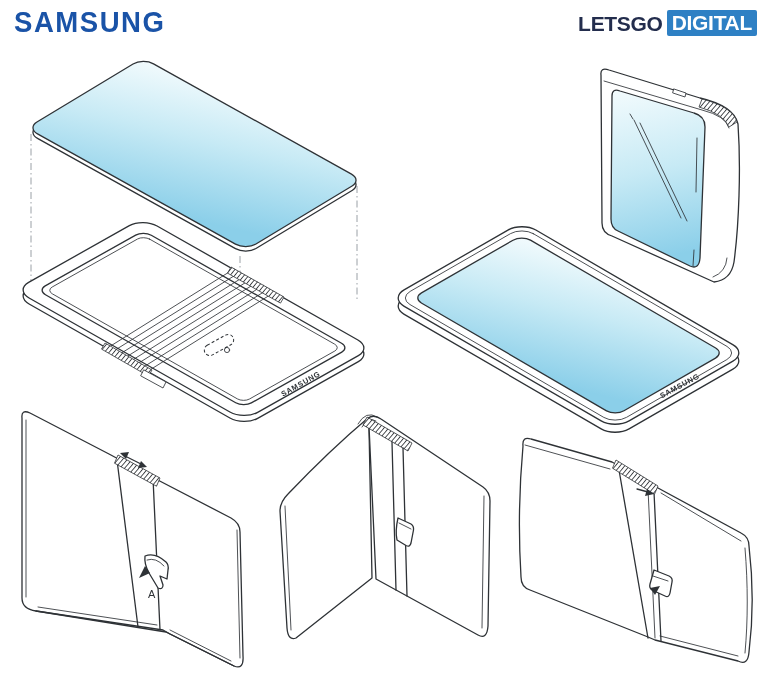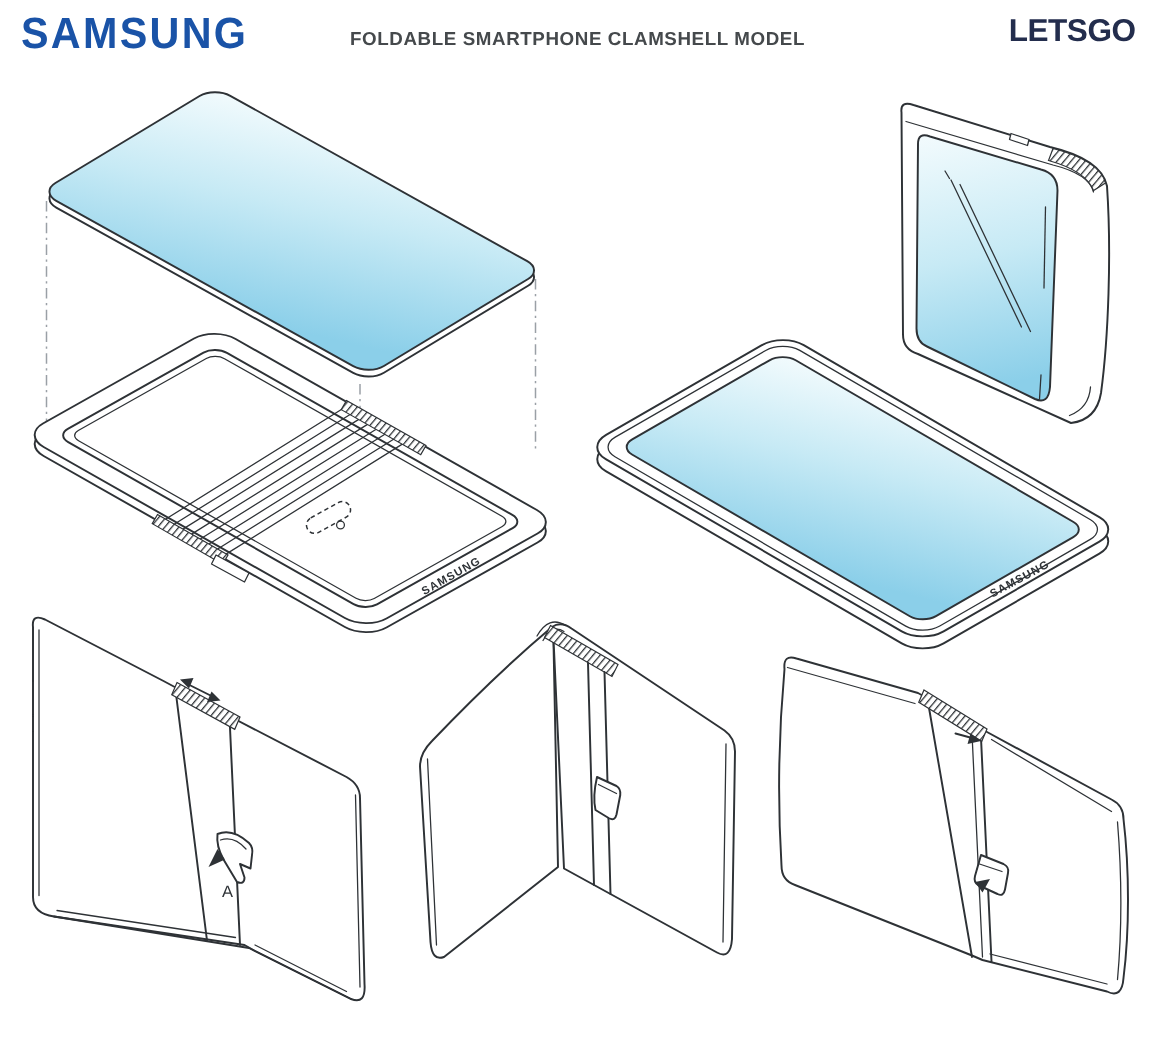--- a/index.html
+++ b/index.html
@@ -44,23 +44,23 @@
   .microtext{font-family:"Liberation Sans",sans-serif;font-size:7.5px;font-weight:700;
     letter-spacing:.8px;fill:var(--line);}
   .labeltext{font-family:"Liberation Sans",sans-serif;font-size:11px;fill:var(--line);}
   .st-a{stop-color:var(--screen-light);} .st-b{stop-color:var(--screen-mid);} .st-c{stop-color:var(--screen-deep);}
 </style>
 </head>
 <body>
 
 <div class="header">
   <div class="brand">SAMSUNG</div>
-  <div class="title">FOLDABLE SMARTPHONE CLAMSHELL MODEL</div>
   <div class="publisher">
     <span class="publisher-left">LETSGO</span>
+    <span class="publisher-right">DIGITAL</span>
   </div>
 </div>
 
 <svg width="770" height="698" viewBox="0 0 770 698">
   <defs>
     <linearGradient id="scr1" x1="0" y1="0" x2="0.75" y2="1">
       <stop class="st-a" offset="0"></stop>
         <stop class="st-b" offset="0.45"></stop>
         <stop class="st-c" offset="1"></stop>
     </linearGradient>

